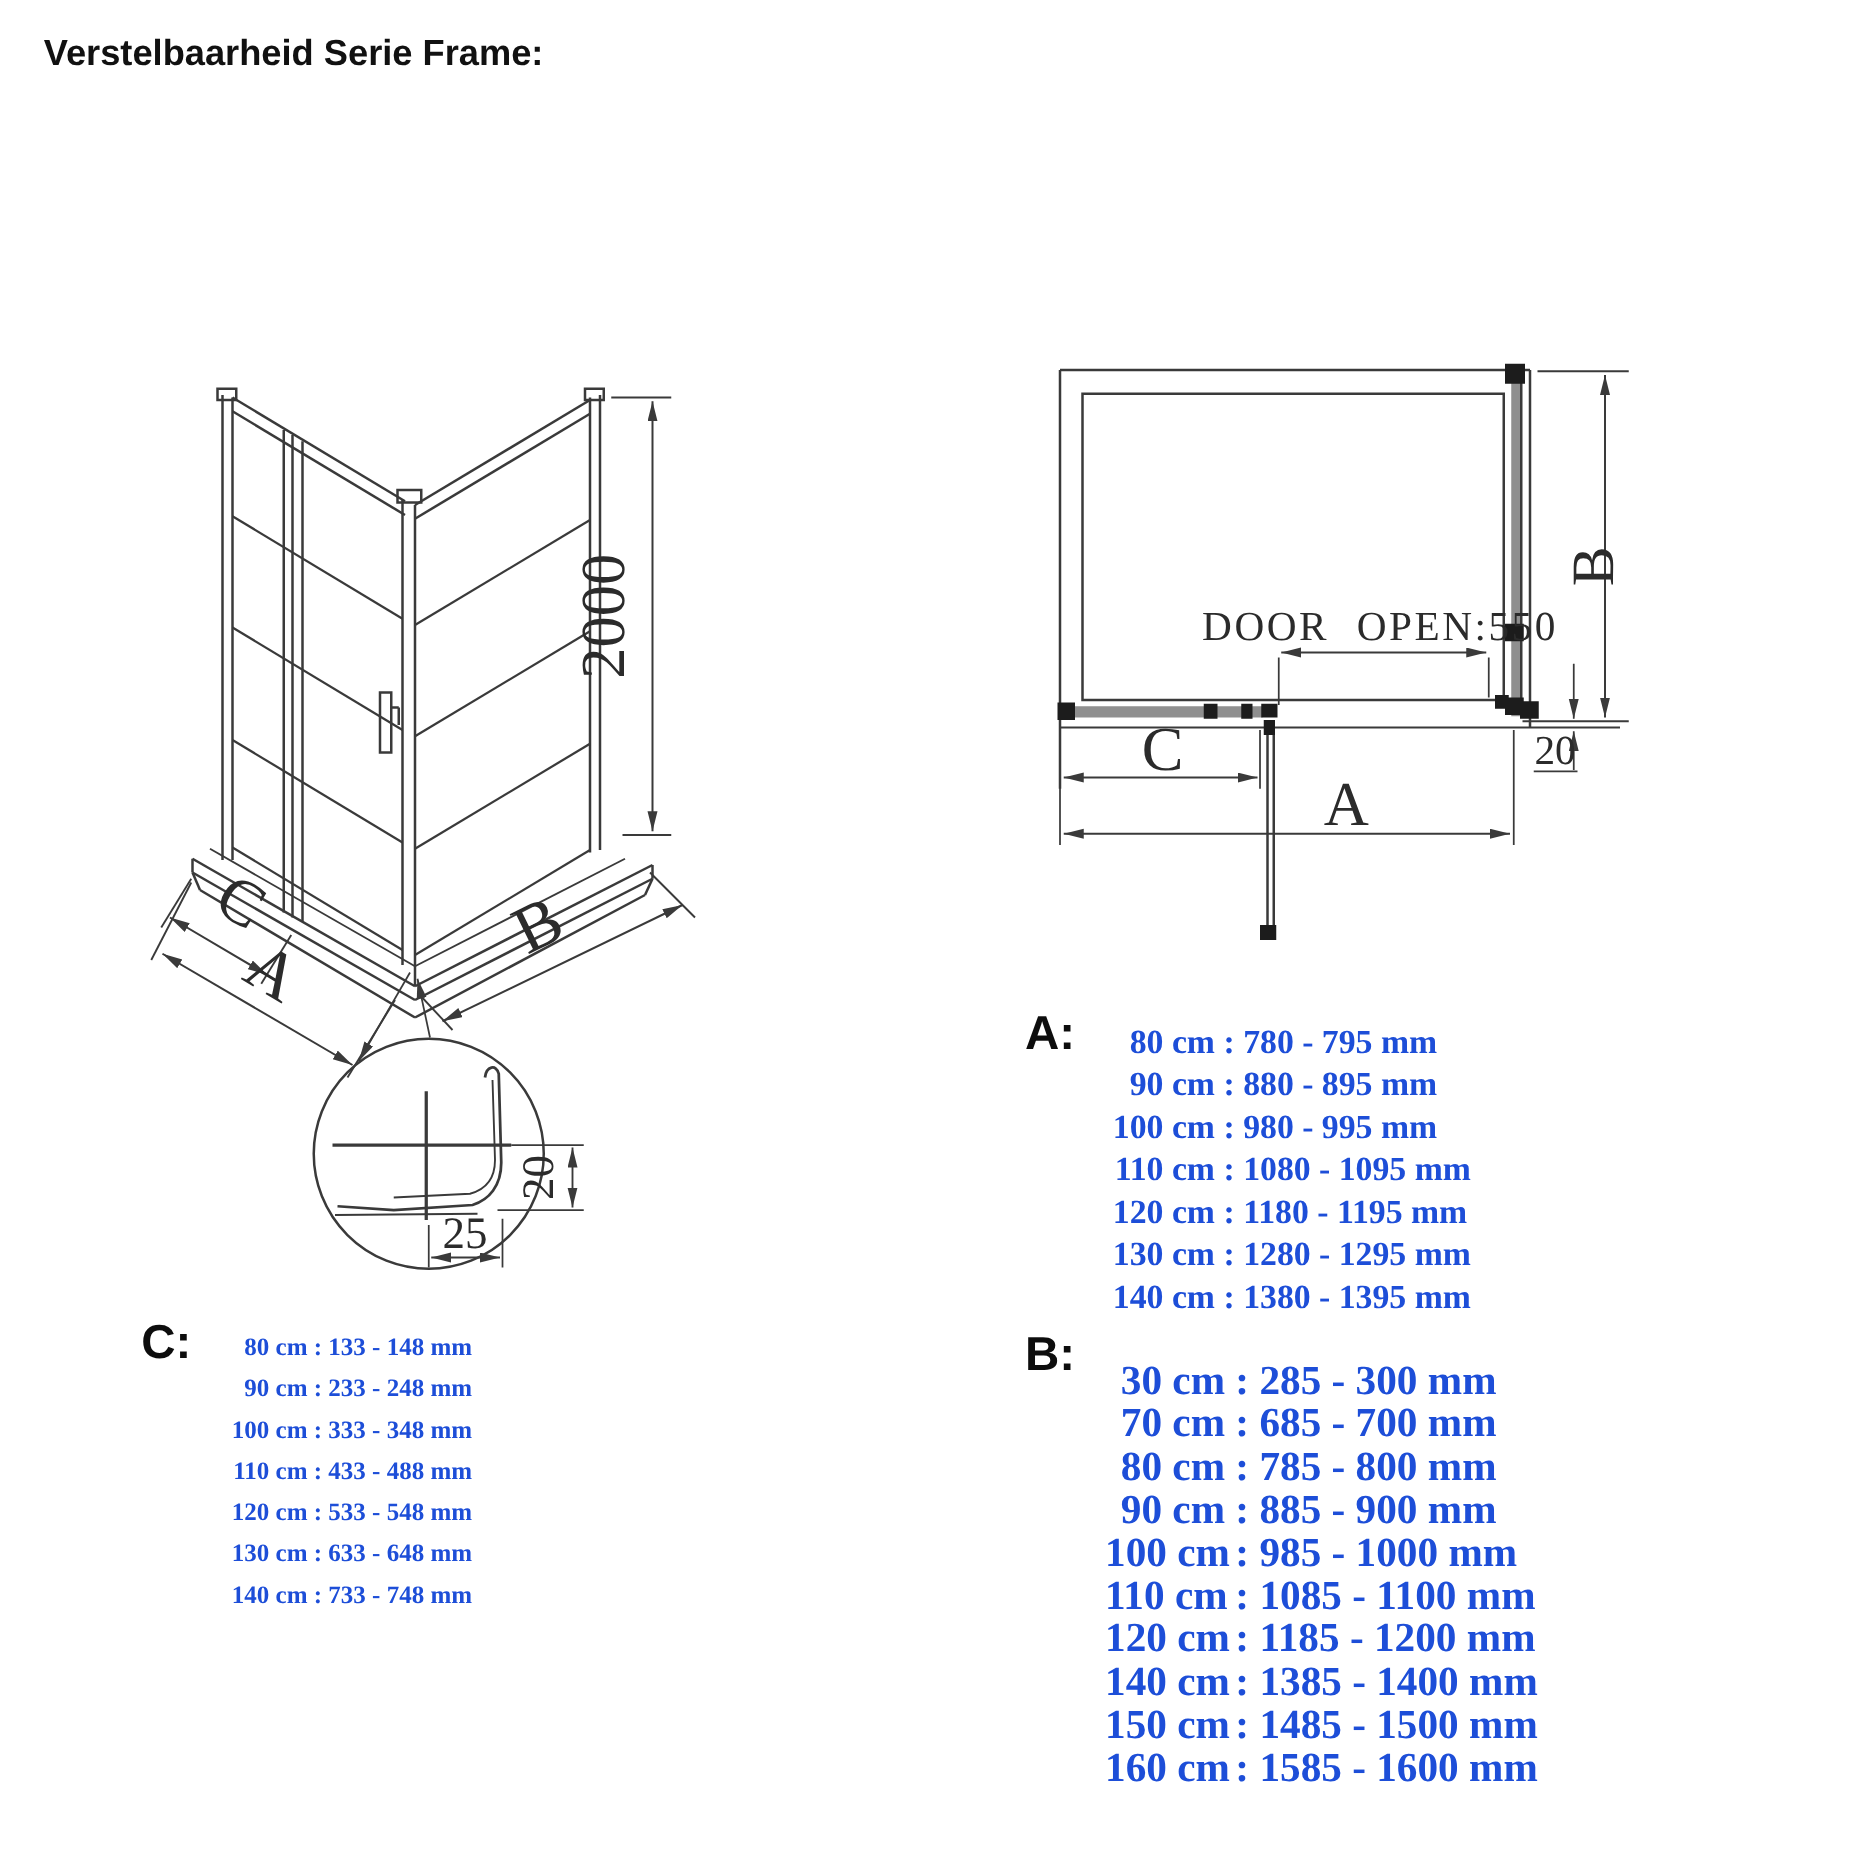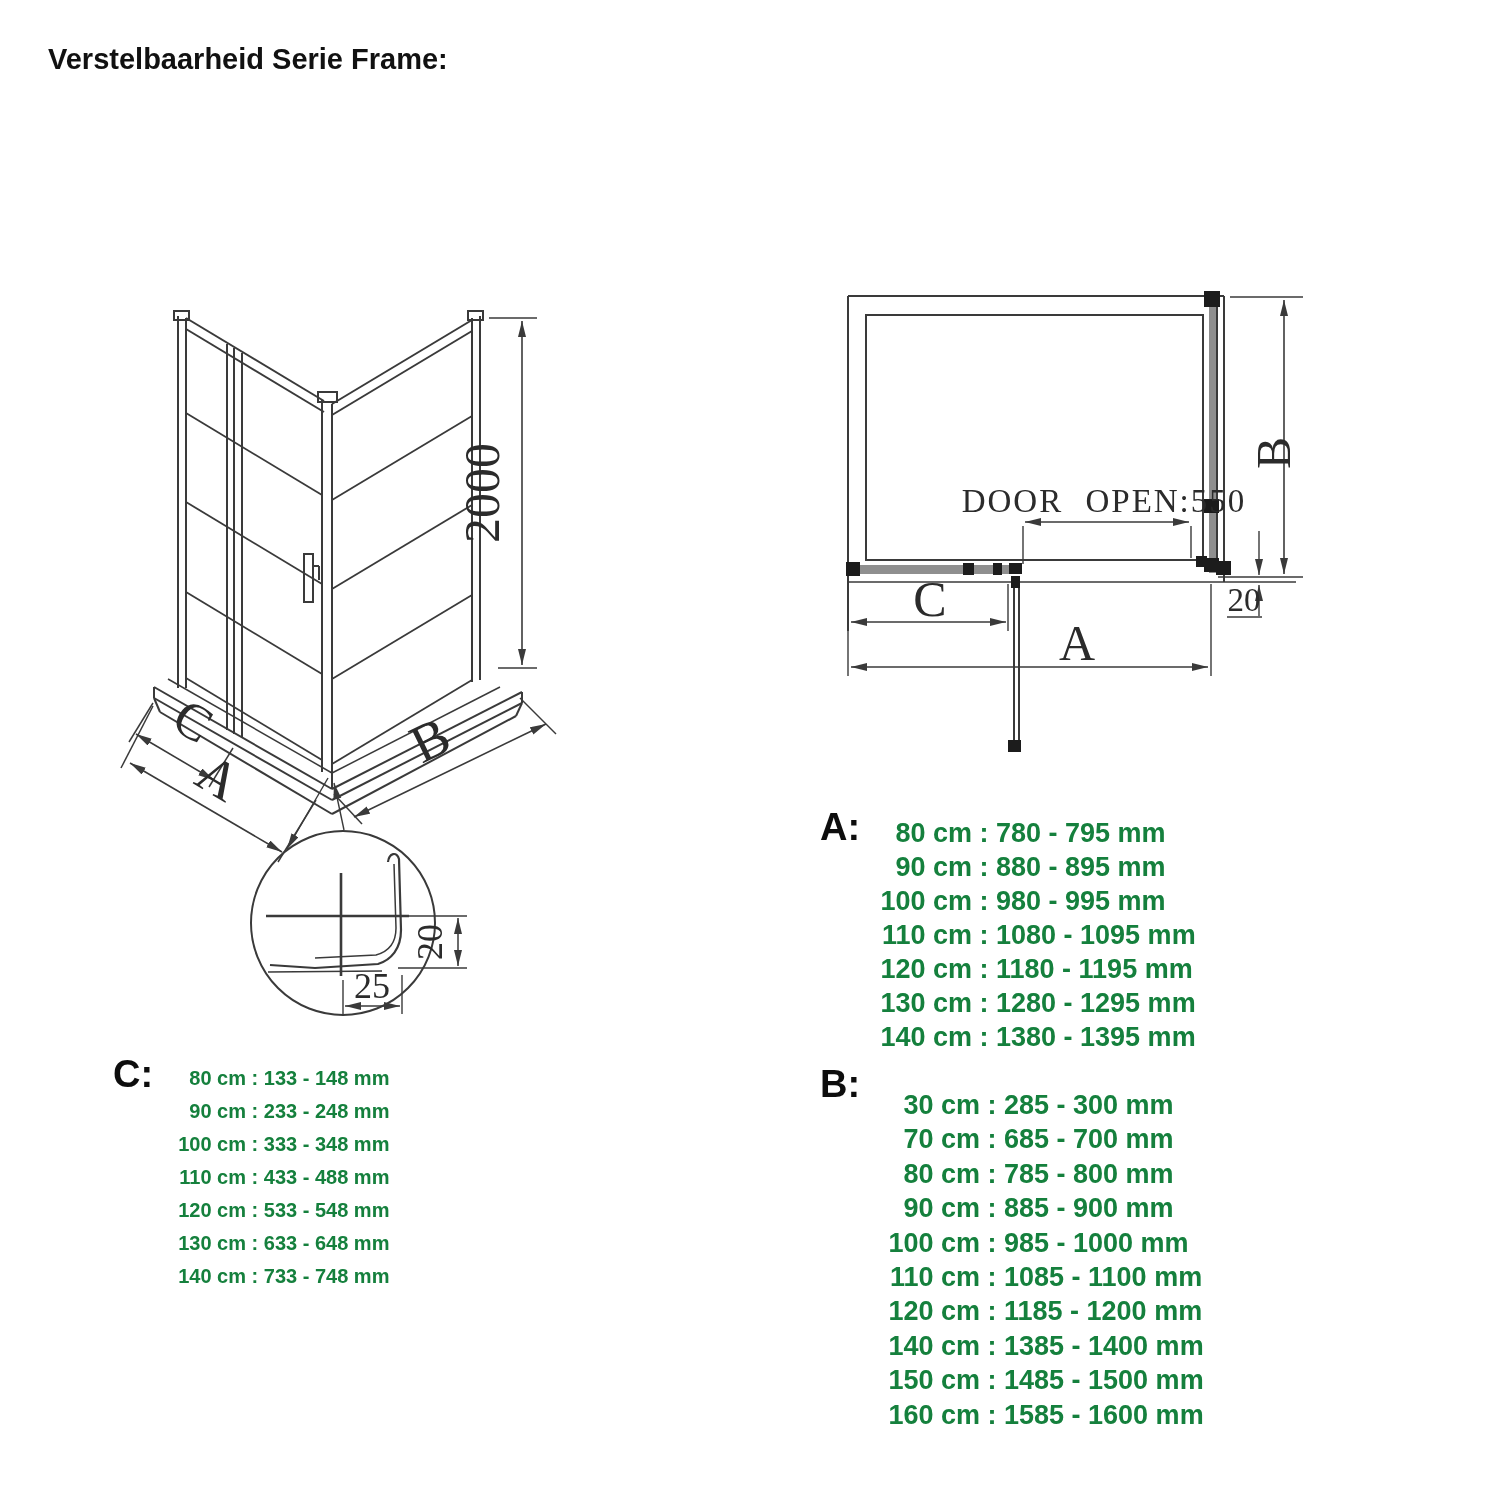--- a/index.html
+++ b/index.html
@@ -1,29 +1,29 @@
 <!DOCTYPE html>
 <html><head>
 <meta charset="utf-8">
 <style>
   html,body{margin:0;padding:0;background:#ffffff;}
   .sheet{position:relative;width:1500px;height:1500px;background:#ffffff;overflow:hidden;
          font-family:"Liberation Sans",sans-serif;color:#0d0d0d;}
-  .page-title{position:absolute;left:48px;top:27px;font-size:29px;font-weight:bold;color:#111;margin-top:16px;}
+  .page-title{position:absolute;left:35px;top:27px;font-size:29px;font-weight:bold;color:#111;}
   svg text{fill:#1a1a1a;}
   .dimtext{font-family:"Liberation Serif",serif;fill:#2b2b2b;}
   .drawing{position:absolute;left:0;top:0;}
   .tbl{position:absolute;}
   .tbl-label{position:absolute;font-size:38px;font-weight:bold;color:#0d0d0d;}
-  .rows{position:absolute;font-weight:bold;color:#15803d;white-space:pre;}
+  .rows{position:absolute;font-weight:bold;color:#1d4ed8;white-space:pre;font-family:Liberation Serif, serif;}
   .rows .trow{display:block;}
   .rows .sz{display:inline-block;text-align:right;}
   .c-rows{font-size:20px;line-height:33px;}
   .a-rows{font-size:27px;line-height:34px;}
-  .b-rows{font-size:27px;line-height:34.4px;}
+  .b-rows{font-size:33px;line-height:34.4px;}
   .c-rows .sz{width:96px;}
   .a-rows .sz{width:96px;}
   .b-rows .sz{width:96px;}
 </style>
 </head>
 <body>
 
 <div class="sheet">
 
   <div class="page-title">Verstelbaarheid Serie Frame:</div>

